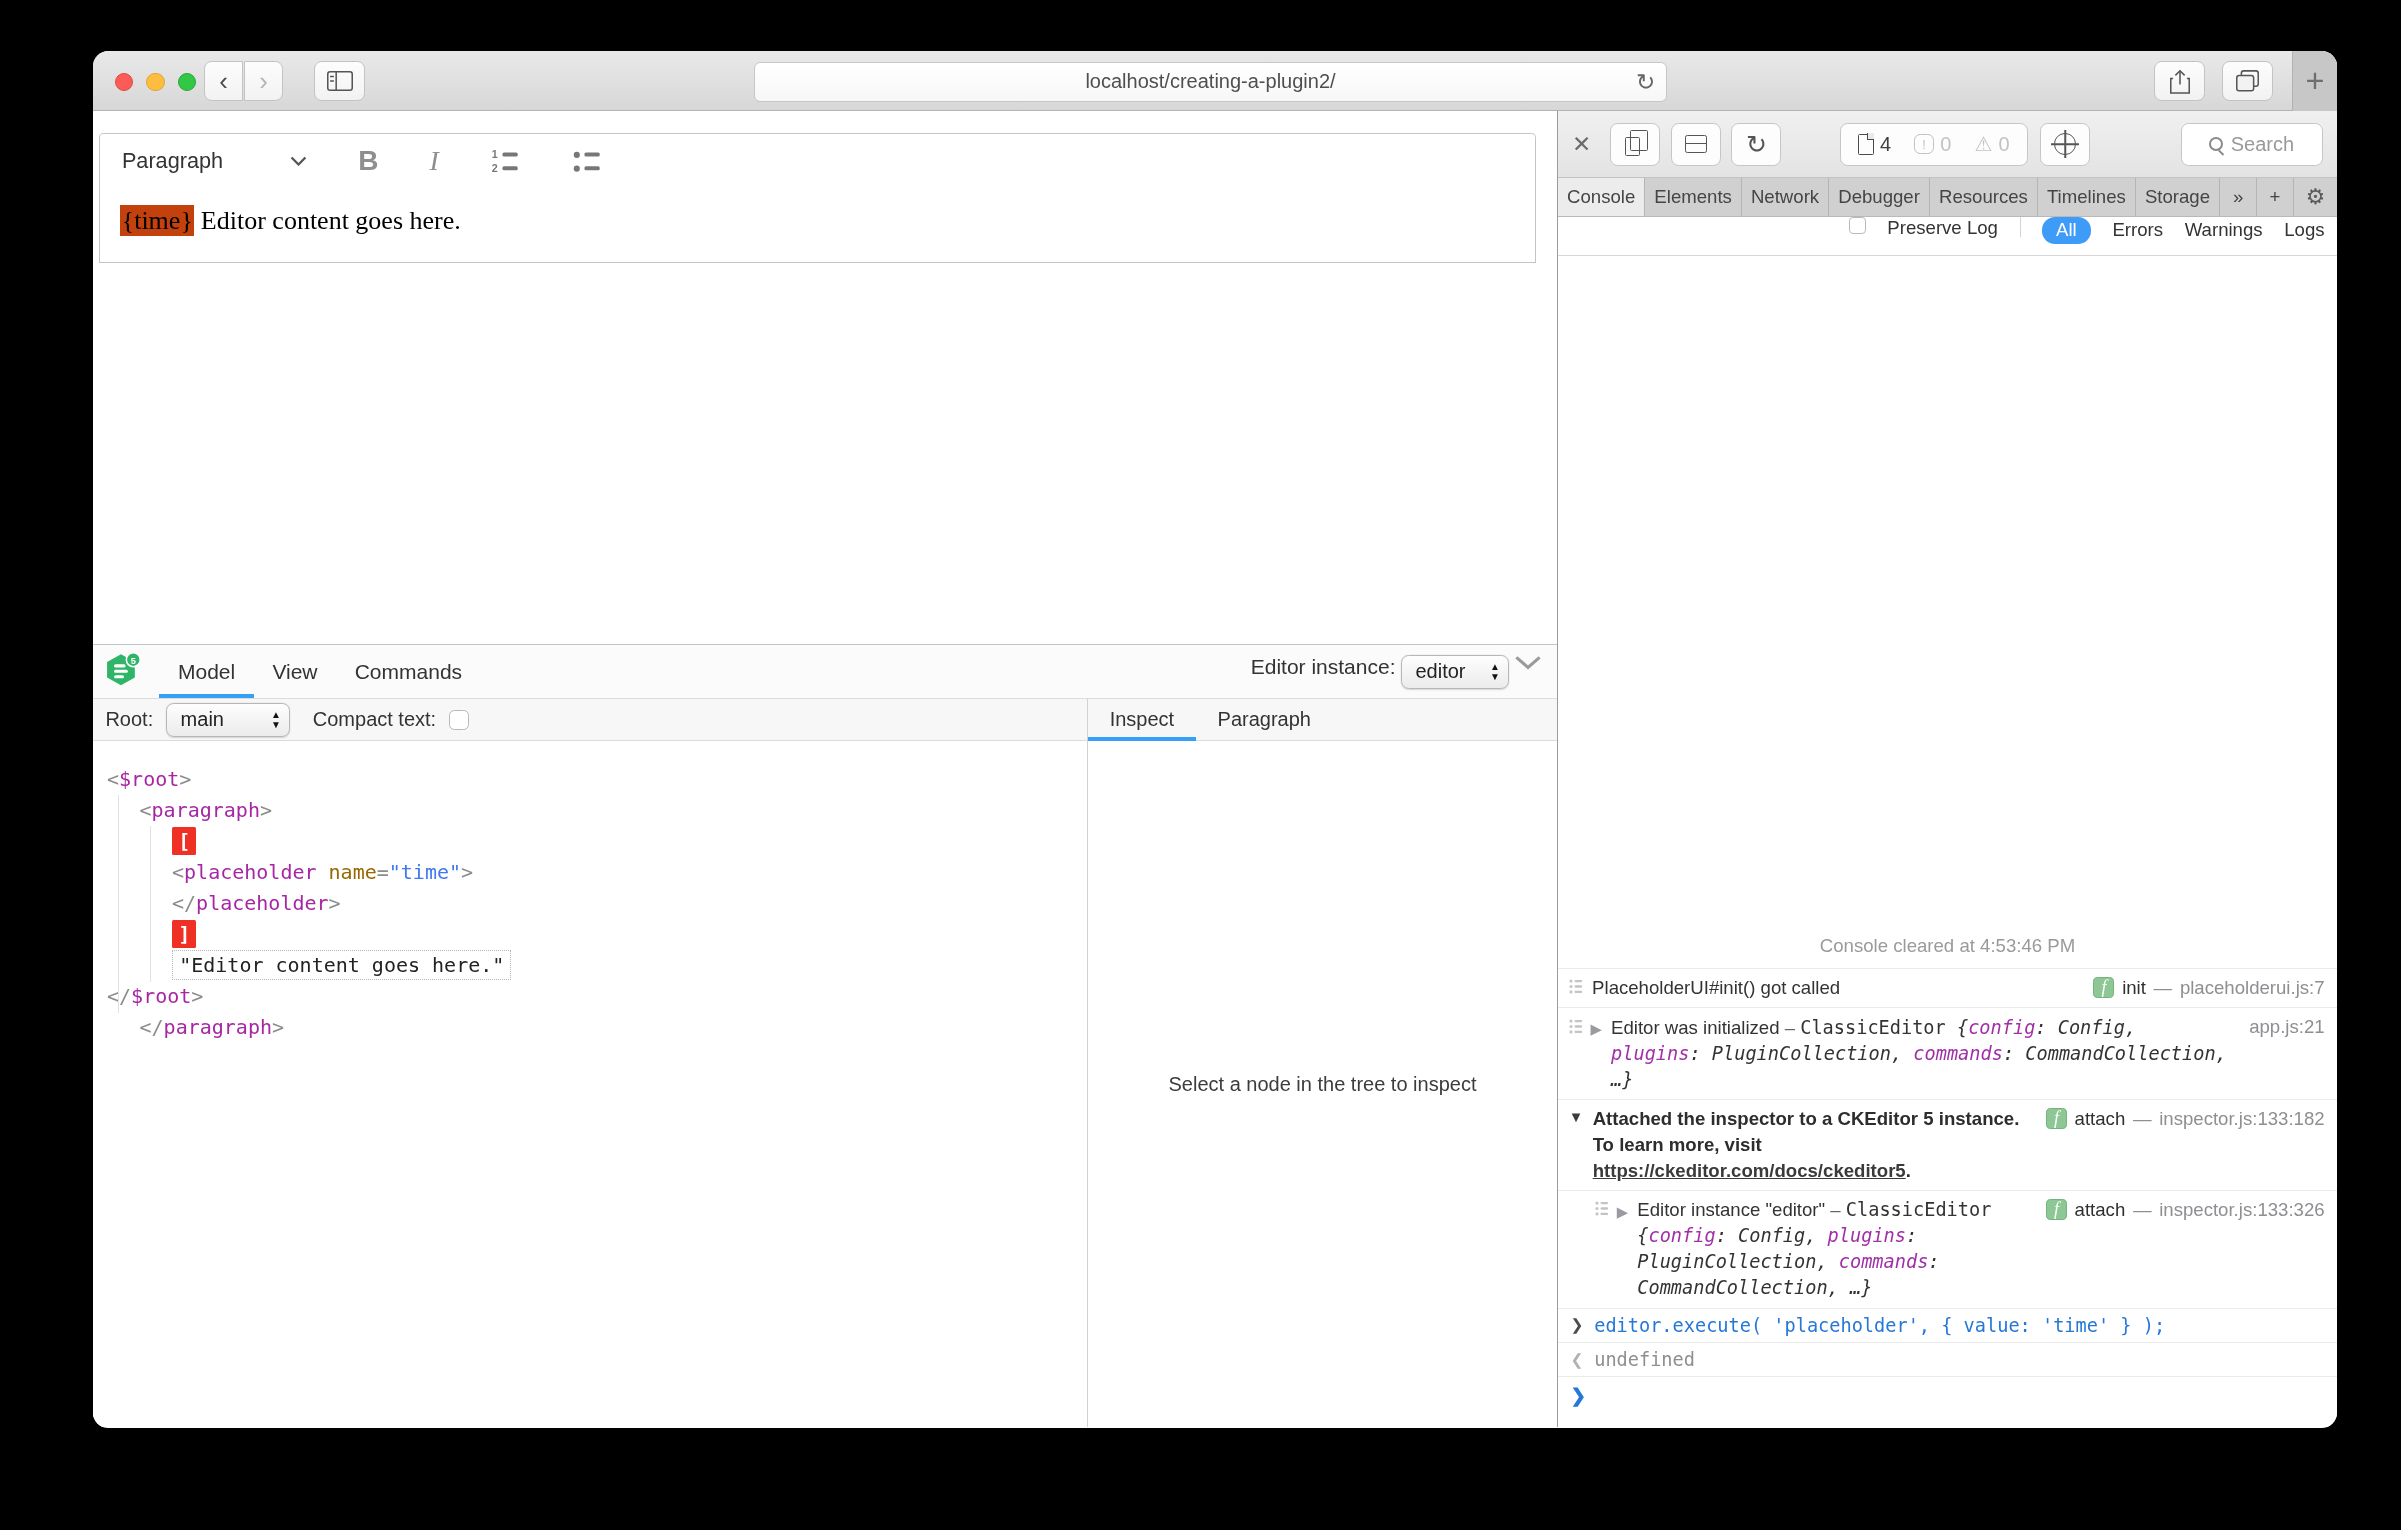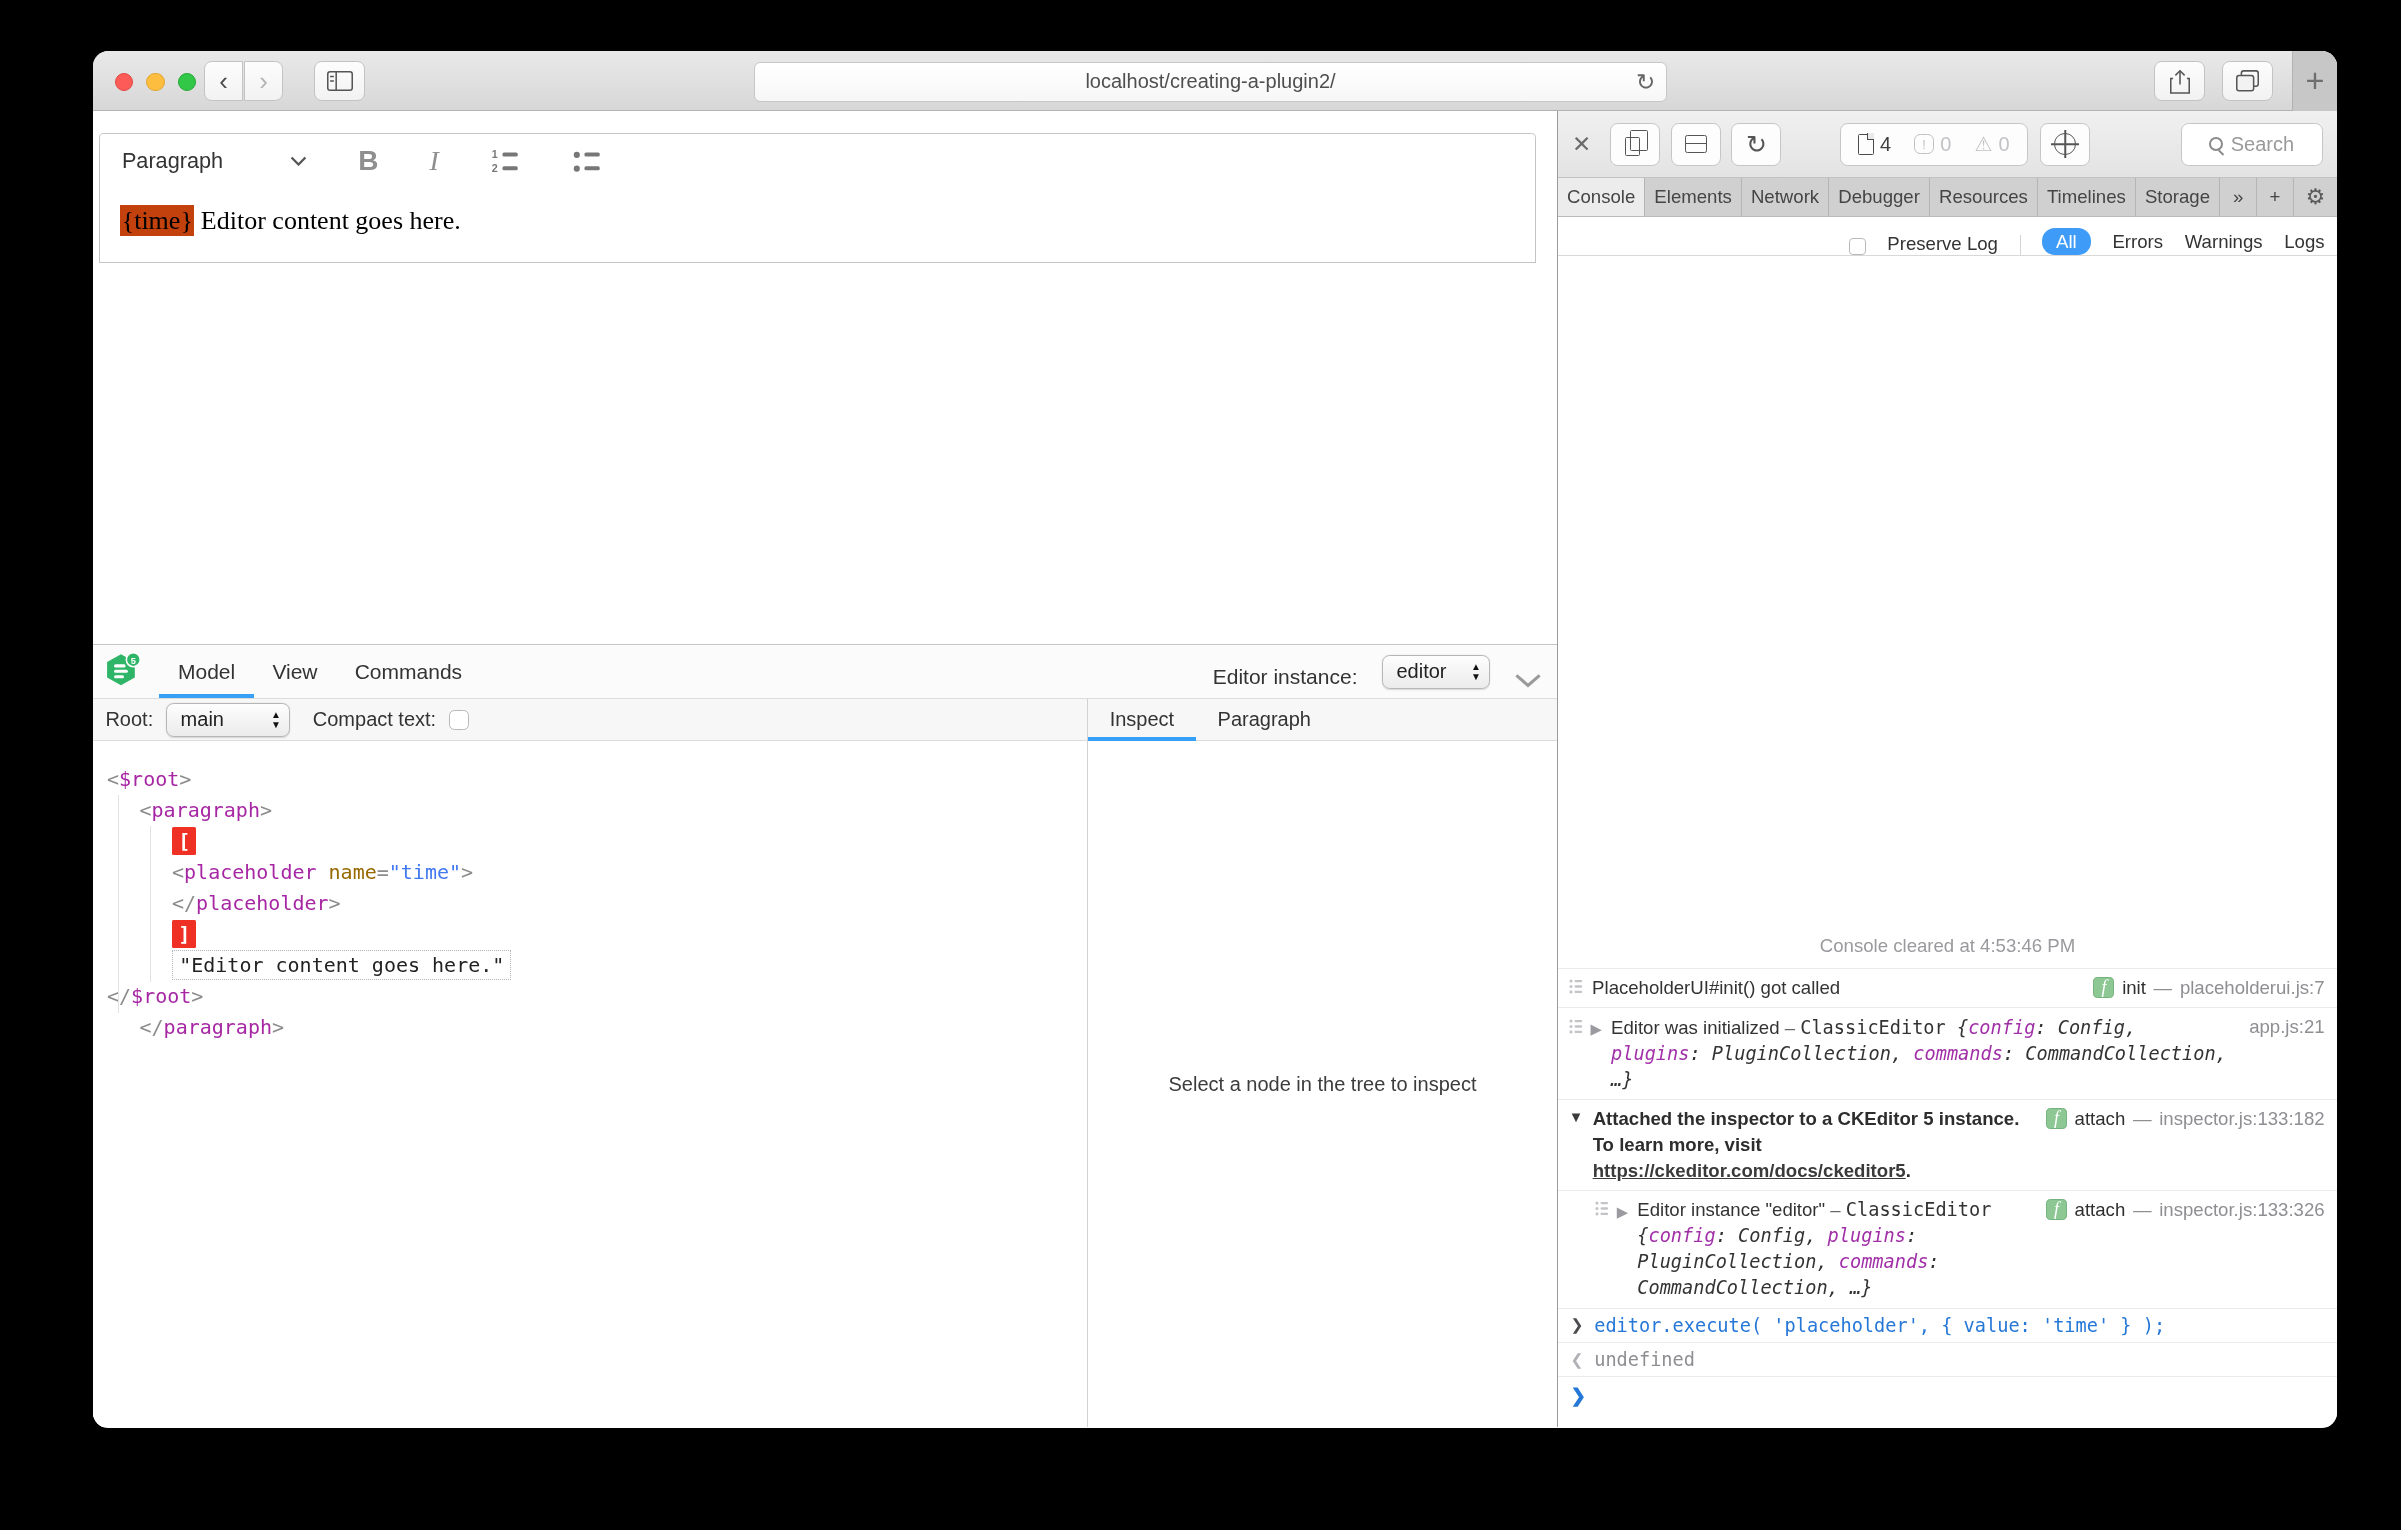--- a/index.html
+++ b/index.html
@@ -45,21 +45,21 @@
   .hl { background:#c2410c; padding:0.8px 1.5px; }
 
   
   .inspector { position:absolute; left:0; right:0; top:533px; bottom:0; border-top:0.8px solid #c6c6c6;
                display:grid; grid-template-columns:994px 1fr; grid-template-rows:54px 42px 1fr; background:#fff; }
   .ihead { grid-column:1/3; display:flex; align-items:center; background:#fbfbfb; border-bottom:0.8px solid #dcdcdc; }
   .ilogo { margin-left:10.8px; }
   .itabs { display:flex; height:100%; margin-left:18.6px; }
   .itab { padding:0 18.6px; display:flex; align-items:center; font-size:21px; color:#333; position:relative; }
   .itab.active::after { content:""; position:absolute; left:0; right:0; bottom:0; height:3.9px; background:#36a0f6; }
-  .ihead-right { margin-left:auto; margin-right:15.5px; display:flex; align-items:flex-end; gap:24px; font-size:21px; color:#333; }
+  .ihead-right { margin-left:auto; margin-right:15.5px; display:flex; align-items:flex-start; gap:5px; font-size:21px; color:#333; }
   .mac-select { height:34px; padding:0 7.7px 0 14px; display:inline-flex; align-items:center; justify-content:space-between;
                 border:0.8px solid #b6b6b6; border-radius:7.7px; background:linear-gradient(#fefefe,#ebebeb);
                 box-shadow:0 0.8px 1.5px rgba(0,0,0,.15); font-size:20px; color:#222; gap:12.4px; }
   .updown { display:flex; flex-direction:column; font-size:10px; line-height:9.3px; color:#111; }
   .ichev { color:#9a9a9a; }
   .isub-left { background:#f7f7f7; border-bottom:0.8px solid #dcdcdc; display:flex; align-items:center; padding-left:12.4px;
                gap:12.4px; font-size:20px; color:#333; }
   .isub-right { background:#f7f7f7; border-bottom:0.8px solid #dcdcdc; border-left:0.8px solid #d2d2d2; display:flex; align-items:stretch; }
   .ptab { padding:0 21.7px; display:flex; align-items:center; font-size:20px; color:#333; position:relative; }
   .ptab.active::after { content:""; position:absolute; left:0; right:0; bottom:-0.8px; height:3.9px; background:#36a0f6; }
@@ -100,21 +100,21 @@
   .copyic { width:15.5px; height:18.6px; border:1.5px solid #555; border-radius:1.5px; position:relative; margin-left:-4.6px; margin-top:4.6px; }
   .copyic::after { content:""; position:absolute; left:4.6px; top:-7.7px; width:15.5px; height:18.6px; border:1.5px solid #555; border-radius:1.5px; }
 
   .dt-tabs { height:39px; display:flex; background:#d0d0d0; border-bottom:0.8px solid #b9b9b9; flex:none; }
   .dtab { flex:1 1 auto; display:flex; align-items:center; justify-content:center; font-size:18.6px; color:#454545;
           border-right:0.8px solid #b5b5b5; white-space:nowrap; padding:0 6.2px; }
   .dtab.active { background:#ececec; }
   .dtab.small { flex:0 0 37px; }
   .dtab.gear { flex:0 0 43px; border-right:0; font-size:21.7px; color:#5a5a5a; }
 
-  .dt-filter { height:39px; background:#fff; border-bottom:0.8px solid #d8d8d8; display:flex; align-items:flex-end;
+  .dt-filter { height:39px; background:#fff; border-bottom:0.8px solid #d8d8d8; display:flex; align-items:flex-start;
                justify-content:flex-end; gap:21.7px; padding-right:12.4px; font-size:18.6px; color:#333; flex:none; }
   .fcheck { width:17px; height:17px; border:0.8px solid #b9b9b9; border-radius:3.9px; background:#fff; }
   .fdiv { width:0.8px; height:20px; background:#d4d4d4; }
   .pill { background:#3e9bf7; color:#fff; padding:2.3px 14px; border-radius:13px; }
 
   .console { flex:1; display:flex; flex-direction:column; font-size:18.6px; overflow:hidden; }
   .spacer { flex:1; }
   .cleared { text-align:center; color:#9a9a9e; padding:6.2px 0 10.8px;margin-top:26px; }
   .crow { border-top:0.8px solid #ebebeb; padding:6.2px 12.4px 6.2px 10.8px; display:flex; align-items:flex-start; }
   .crow.nested { padding-left:37px; }

